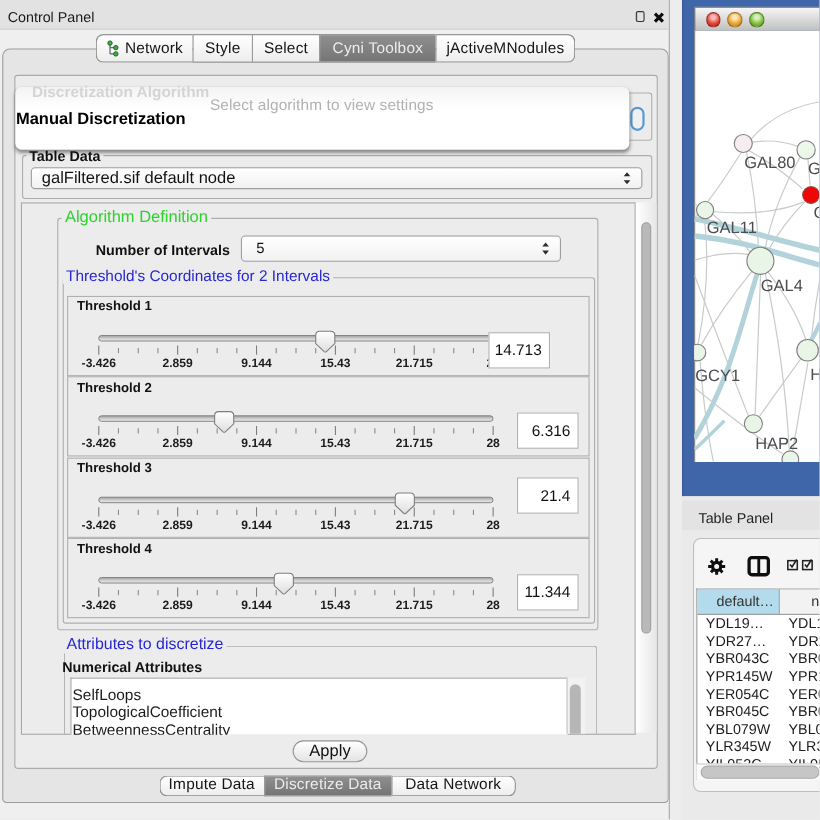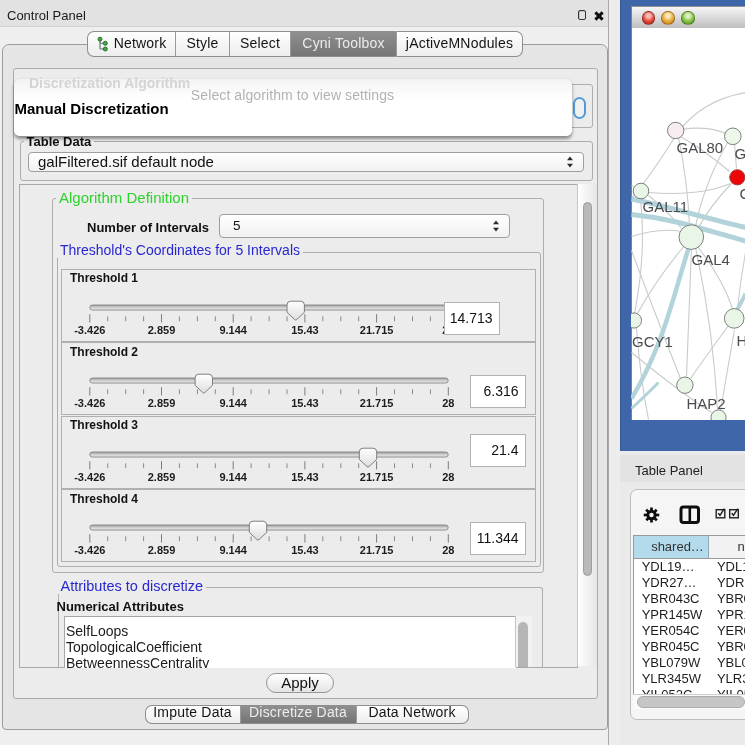--- a/index.html
+++ b/index.html
@@ -91,21 +91,21 @@
 <div class="abs" style="left:87px;top:220px;font-size:13px;font-weight:bold;color:#111;">Number of Intervals</div>
 <div class="combo" style="left:219px;top:213.5px;width:289px;height:22px;line-height:22px;font-size:13.5px;">
   <span style="padding-left:13px;">5</span>
   <svg class="abs" style="right:9px;top:5px" width="8" height="12">
         <path d="M4 0.5 L7 4.2 H1 Z" fill="#2b2b2b"></path>
         <path d="M4 11.5 L7 7.8 H1 Z" fill="#2b2b2b"></path>
       </svg>
 </div>
 
 <div class="grp" style="left:56.5px;top:252px;width:482px;height:313px;"></div>
-<div class="gtitle" style="left:57px;top:242.5px;font-size:14px;color:#2727d2;">Threshold's Coordinates for 5 Intervals</div>
+<div class="gtitle" style="left:57px;top:242.5px;font-size:14px;color:#2727d2;">Threshold's Coordinates for 2 Intervals</div>
 
 <div class="abs tbox" style="left:61px;top:268.5px;width:473px;height:71px;"></div>
 <div class="abs" style="left:70px;top:271.0px;font-size:12px;font-weight:bold;color:#111;">Threshold 1</div>
 <svg class="abs" style="left:61px;top:268.5px" width="475" height="72" viewBox="0 0 475 72">
       <rect x="28.8" y="36" width="358.4" height="5" rx="2.5" fill="url(#tg)" stroke="#848484" stroke-width="0.9"></rect>
       <path d="M46.7 47.3v4.9 M64.7 47.3v4.9 M82.6 47.3v4.9 M118.4 47.3v4.9 M136.4 47.3v4.9 M154.3 47.3v4.9 M190.1 47.3v4.9 M208.1 47.3v4.9 M226.0 47.3v4.9 M261.8 47.3v4.9 M279.8 47.3v4.9 M297.7 47.3v4.9 M333.5 47.3v4.9 M351.5 47.3v4.9 M369.4 47.3v4.9" stroke="#8a8a8a" fill="none"></path>
       <path d="M28.8 45.2v8.3 M100.5 45.2v8.3 M172.2 45.2v8.3 M243.9 45.2v8.3 M315.6 45.2v8.3 M387.3 45.2v8.3" stroke="#7d7d7d" fill="none"></path>
       <text x="28.8" y="64.5" text-anchor="middle" font-size="11" font-weight="bold" fill="#1c1c1c">-3.426</text>
       <text x="100.5" y="64.5" text-anchor="middle" font-size="11" font-weight="bold" fill="#1c1c1c">2.859</text>
       <text x="172.2" y="64.5" text-anchor="middle" font-size="11" font-weight="bold" fill="#1c1c1c">9.144</text>
@@ -275,21 +275,21 @@
     </svg>
 
 <svg class="abs" style="left:714.5px;top:506px" width="31" height="14">
 <rect x="1.2" y="3.7" width="8.6" height="8.1" fill="none" stroke="#222" stroke-width="1.4"></rect>
       <path d="M3.2 7.2 L5 9.3 L9.3 2.6" stroke="#222" stroke-width="1.5" fill="none"></path>
 <rect x="14.7" y="3.7" width="8.6" height="8.1" fill="none" stroke="#222" stroke-width="1.4"></rect>
       <path d="M16.7 7.2 L18.5 9.3 L22.8 2.6" stroke="#222" stroke-width="1.5" fill="none"></path>
 </svg>
 
 <div class="abs" style="left:632.5px;top:535px;width:113px;height:173px;background:#fff;border-top:1px solid #999;border-left:1px solid #999;overflow:hidden;"></div>
-<div class="abs" style="left:633.5px;top:535.5px;width:74px;height:22px;background:#b3dbeb;border-right:1px solid #8fa8b2;border-bottom:1px solid #999;text-align:center;line-height:22px;font-size:13px;color:#333;"><span style="padding-left:14px;">shared…</span></div>
+<div class="abs" style="left:633.5px;top:535.5px;width:74px;height:22px;background:#b3dbeb;border-right:1px solid #8fa8b2;border-bottom:1px solid #999;text-align:center;line-height:22px;font-size:13px;color:#333;"><span style="padding-left:14px;">default…</span></div>
 <div class="abs" style="left:708.5px;top:535.5px;width:37px;height:22px;background:#f2f2f2;border-bottom:1px solid #999;line-height:22px;font-size:13px;color:#333;"><span style="padding-left:29px;">name</span></div>
 <div class="abs trow" style="top:559.0px;">
       <span class="c1">YDL19…</span>
       <span class="c2">YDL194W</span>
     </div>
     <div class="abs trow" style="top:575.0px;">
       <span class="c1">YDR27…</span>
       <span class="c2">YDR277C</span>
     </div>
     <div class="abs trow" style="top:591.1px;">

